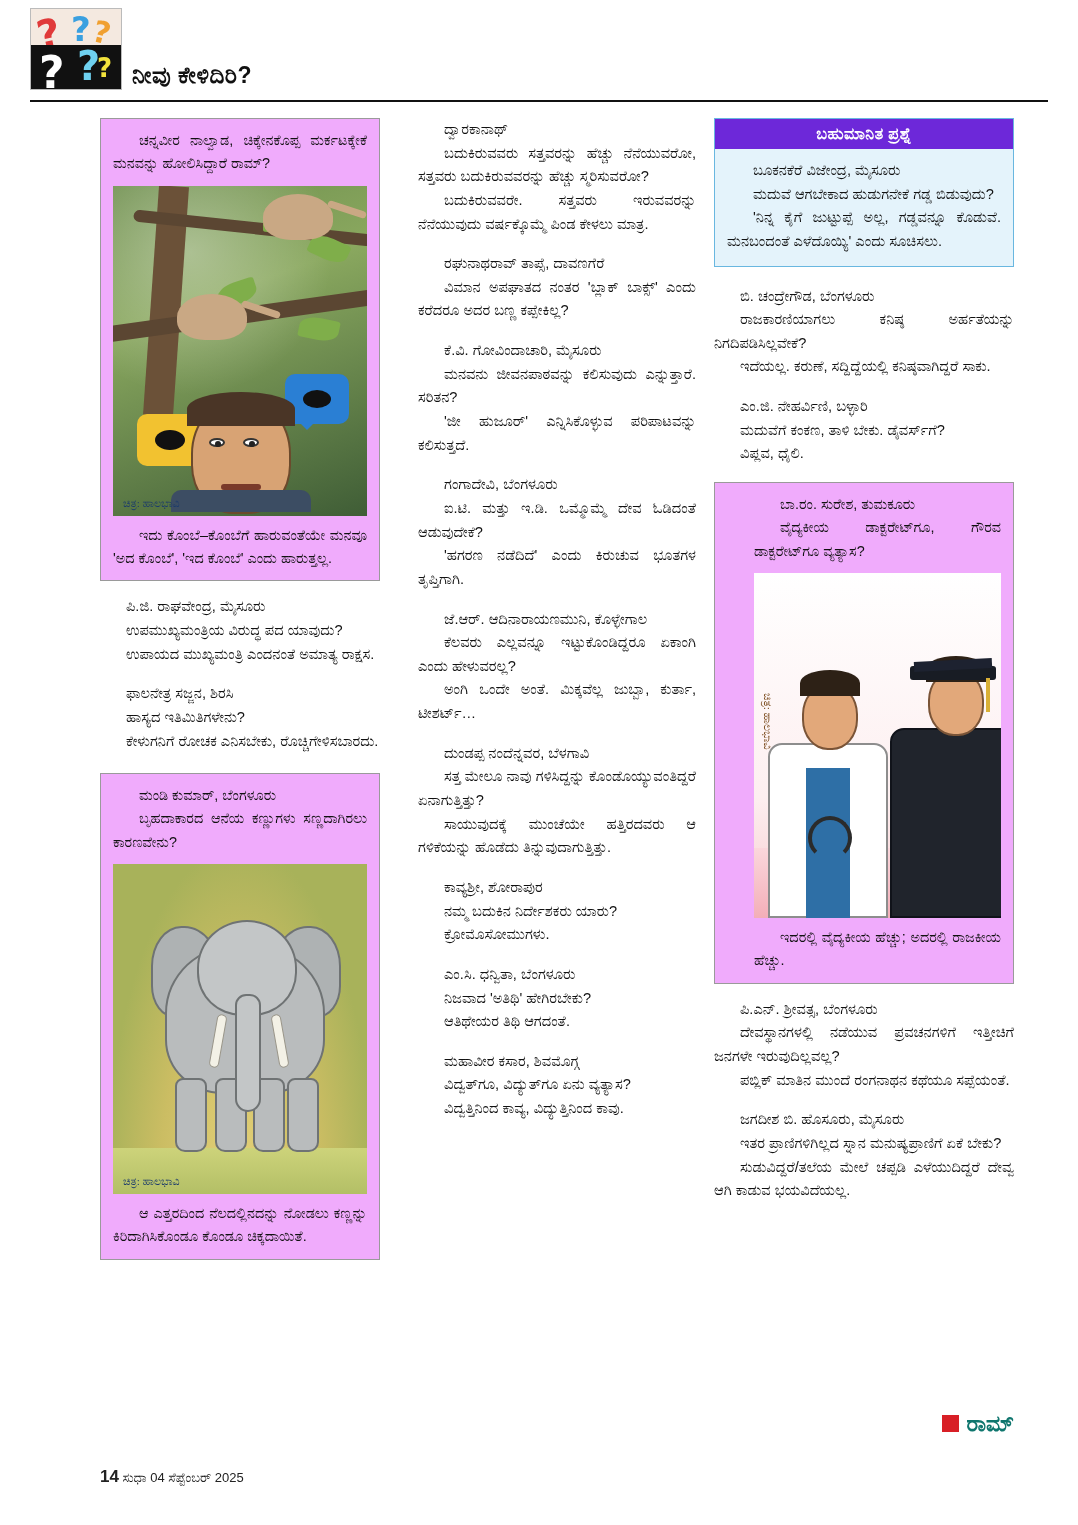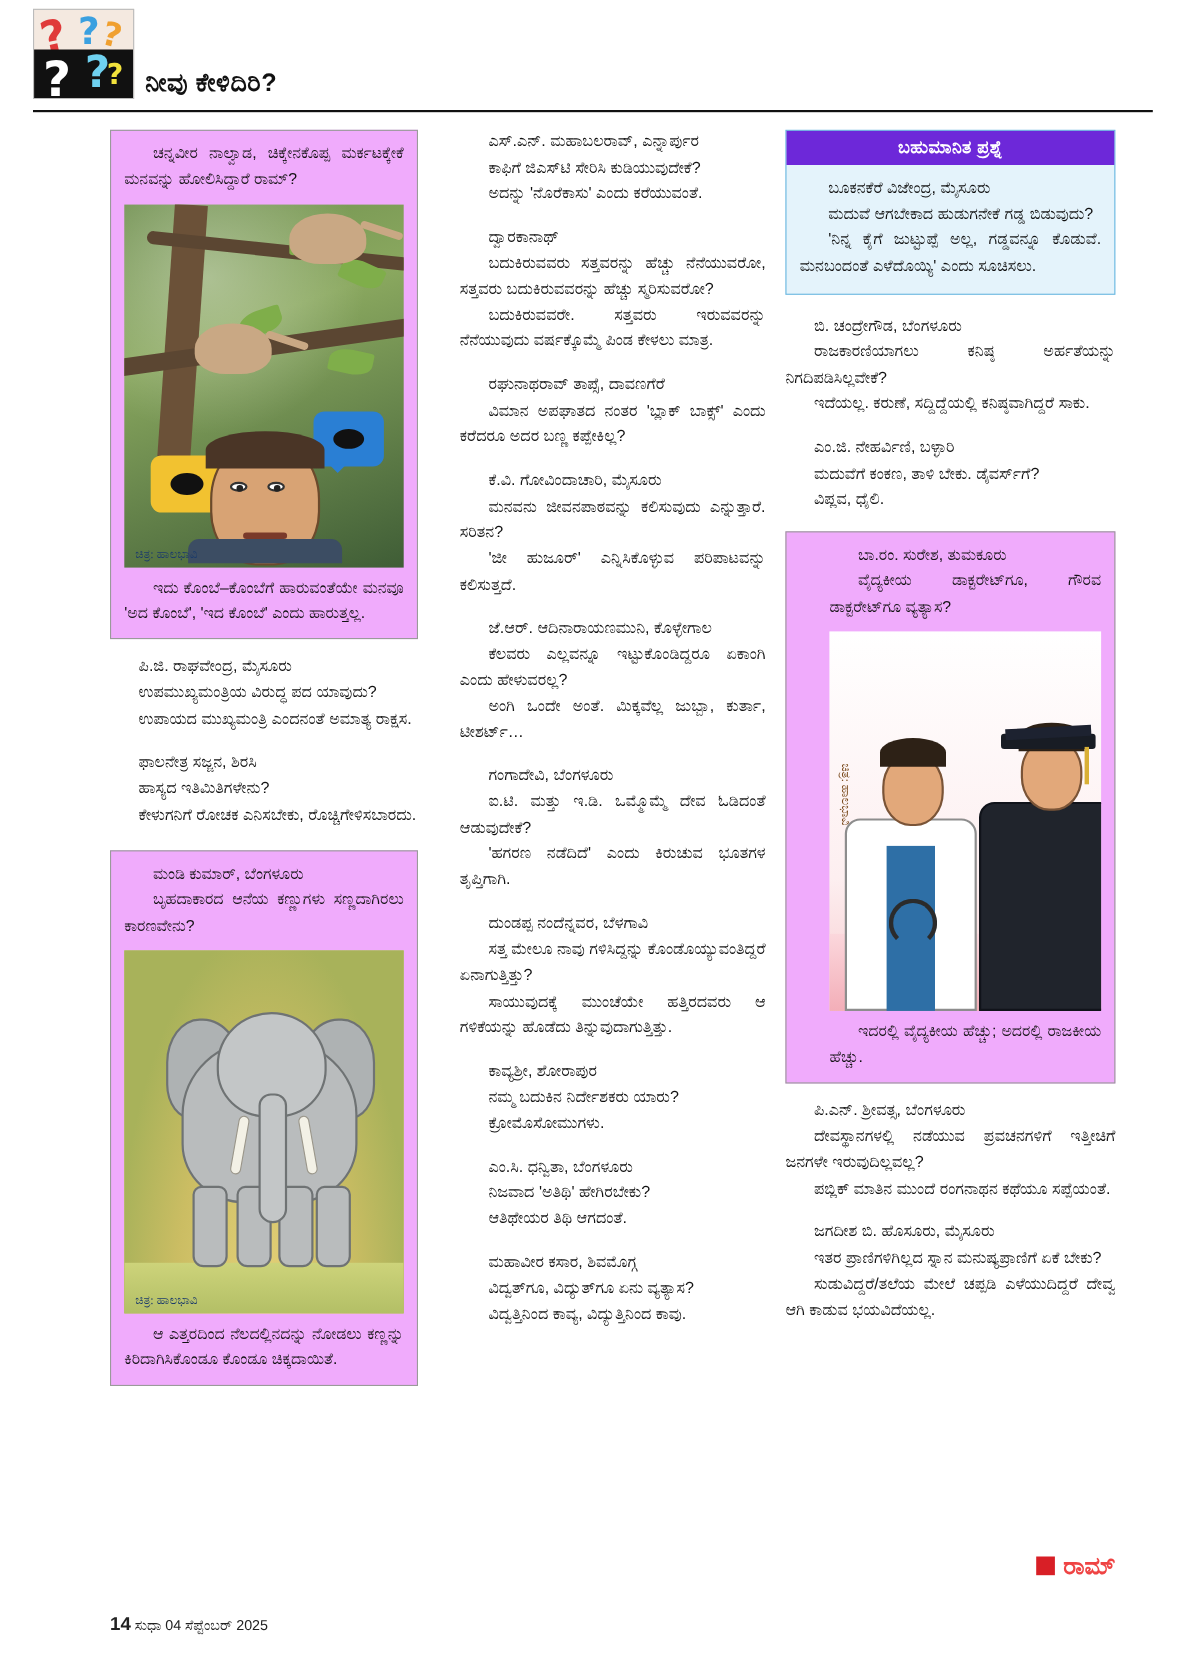--- a/index.html
+++ b/index.html
@@ -204,21 +204,21 @@
   .hl-body { padding:10px 12px 12px 12px; }
   .hl-body p.qa { font-size:14.6px; }
 
   
   .footer {
     position:absolute; left:100px; bottom:38px; font-size:13px; color:#222;
   }
   .footer .pgno { font-size:17px; font-weight:bold; }
   .byline {
     position:absolute; right:64px; bottom:88px;
-    font-size:22px; font-weight:bold; color:#ef4444;
+    font-size:22px; font-weight:bold; color:#0f766e;
   }
   .byline .sq {
     display:inline-block; width:17px; height:17px; background:#d81f26; margin-right:8px;
     vertical-align:-1px;
   }
 </style>
 </head>
 <body>
 
 <div class="page">
@@ -300,47 +300,42 @@
         <div class="sign">ಚಿತ್ರ: ಹಾಲಭಾವಿ</div>
       </div>
       <p class="qa ind">ಆ ಎತ್ತರದಿಂದ ನೆಲದಲ್ಲಿನದನ್ನು ನೋಡಲು ಕಣ್ಣನ್ನು ಕಿರಿದಾಗಿಸಿಕೊಂಡೂ ಕೊಂಡೂ ಚಿಕ್ಕದಾಯಿತೆ.</p>
     </div>
 
   </div>
 
   <div class="col col2">
     <div id="col2-items">
         <div style="margin-bottom: 16px;">
-          <p class="qa ind">ಎಸ್.ಎನ್. ಮಹಾಬಲರಾವ್, ಎನ್ನಾರ್ಪುರ</p>
-          <p class="qa ind">ಕಾಫಿಗೆ ಜಿಎಸ್‌ಟಿ ಸೇರಿಸಿ ಕುಡಿಯುವುದೇಕೆ?</p>
-          <p class="qa ind">ಅದನ್ನು 'ನೊರೆಕಾಸು' ಎಂದು ಕರೆಯುವಂತೆ.</p>
-        </div>
-        <div style="margin-bottom: 16px;">
           <p class="qa ind">ದ್ವಾರಕಾನಾಥ್</p>
           <p class="qa ind">ಬದುಕಿರುವವರು ಸತ್ತವರನ್ನು ಹೆಚ್ಚು ನೆನೆಯುವರೋ, ಸತ್ತವರು ಬದುಕಿರುವವರನ್ನು ಹೆಚ್ಚು ಸ್ಮರಿಸುವರೋ?</p>
           <p class="qa ind">ಬದುಕಿರುವವರೇ. ಸತ್ತವರು ಇರುವವರನ್ನು ನೆನೆಯುವುದು ವರ್ಷಕ್ಕೊಮ್ಮೆ ಪಿಂಡ ಕೇಳಲು ಮಾತ್ರ.</p>
         </div>
         <div style="margin-bottom: 16px;">
           <p class="qa ind">ರಘುನಾಥರಾವ್ ತಾಪ್ಸೆ, ದಾವಣಗೆರೆ</p>
           <p class="qa ind">ವಿಮಾನ ಅಪಘಾತದ ನಂತರ 'ಬ್ಲಾಕ್ ಬಾಕ್ಸ್' ಎಂದು ಕರೆದರೂ ಅದರ ಬಣ್ಣ ಕಪ್ಪೇಕಿಲ್ಲ?</p>
         </div>
         <div style="margin-bottom: 16px;">
           <p class="qa ind">ಕೆ.ವಿ. ಗೋವಿಂದಾಚಾರಿ, ಮೈಸೂರು</p>
           <p class="qa ind">ಮನವನು ಜೀವನಪಾಠವನ್ನು ಕಲಿಸುವುದು ಎನ್ನುತ್ತಾರೆ. ಸರಿತನ?</p>
           <p class="qa ind">'ಜೀ ಹುಜೂರ್' ಎನ್ನಿಸಿಕೊಳ್ಳುವ ಪರಿಪಾಟವನ್ನು ಕಲಿಸುತ್ತದೆ.</p>
         </div>
         <div style="margin-bottom: 16px;">
+          <p class="qa ind">ಗಂಗಾದೇವಿ, ಬೆಂಗಳೂರು</p>
+          <p class="qa ind">ಐ.ಟಿ. ಮತ್ತು ಇ.ಡಿ. ಒಮ್ಮೊಮ್ಮೆ ದೇವ ಓಡಿದಂತೆ ಆಡುವುದೇಕೆ?</p>
+          <p class="qa ind">'ಹಗರಣ ನಡೆದಿದೆ' ಎಂದು ಕಿರುಚುವ ಭೂತಗಳ ತೃಪ್ತಿಗಾಗಿ.</p>
+        </div>
+        <div style="margin-bottom: 16px;">
           <p class="qa ind">ಜೆ.ಆರ್. ಆದಿನಾರಾಯಣಮುನಿ, ಕೊಳ್ಳೇಗಾಲ</p>
           <p class="qa ind">ಕೆಲವರು ಎಲ್ಲವನ್ನೂ ಇಟ್ಟುಕೊಂಡಿದ್ದರೂ ಏಕಾಂಗಿ ಎಂದು ಹೇಳುವರಲ್ಲ?</p>
           <p class="qa ind">ಅಂಗಿ ಒಂದೇ ಅಂತೆ. ಮಿಕ್ಕವೆಲ್ಲ ಜುಬ್ಬಾ, ಕುರ್ತಾ, ಟೀಶರ್ಟ್…</p>
-        </div>
-        <div style="margin-bottom: 16px;">
-          <p class="qa ind">ಗಂಗಾದೇವಿ, ಬೆಂಗಳೂರು</p>
-          <p class="qa ind">ಐ.ಟಿ. ಮತ್ತು ಇ.ಡಿ. ಒಮ್ಮೊಮ್ಮೆ ದೇವ ಓಡಿದಂತೆ ಆಡುವುದೇಕೆ?</p>
-          <p class="qa ind">'ಹಗರಣ ನಡೆದಿದೆ' ಎಂದು ಕಿರುಚುವ ಭೂತಗಳ ತೃಪ್ತಿಗಾಗಿ.</p>
         </div>
         <div style="margin-bottom: 16px;">
           <p class="qa ind">ದುಂಡಪ್ಪ ನಂದೆನ್ನವರ, ಬೆಳಗಾವಿ</p>
           <p class="qa ind">ಸತ್ತ ಮೇಲೂ ನಾವು ಗಳಿಸಿದ್ದನ್ನು ಕೊಂಡೊಯ್ಯುವಂತಿದ್ದರೆ ಏನಾಗುತ್ತಿತ್ತು?</p>
           <p class="qa ind">ಸಾಯುವುದಕ್ಕೆ ಮುಂಚೆಯೇ ಹತ್ತಿರದವರು ಆ ಗಳಿಕೆಯನ್ನು ಹೊಡೆದು ತಿನ್ನುವುದಾಗುತ್ತಿತ್ತು.</p>
         </div>
         <div style="margin-bottom: 16px;">
           <p class="qa ind">ಕಾವ್ಯಶ್ರೀ, ಶೋರಾಪುರ</p>
           <p class="qa ind">ನಮ್ಮ ಬದುಕಿನ ನಿರ್ದೇಶಕರು ಯಾರು?</p>
           <p class="qa ind">ಕ್ರೋಮೊಸೋಮುಗಳು.</p>

